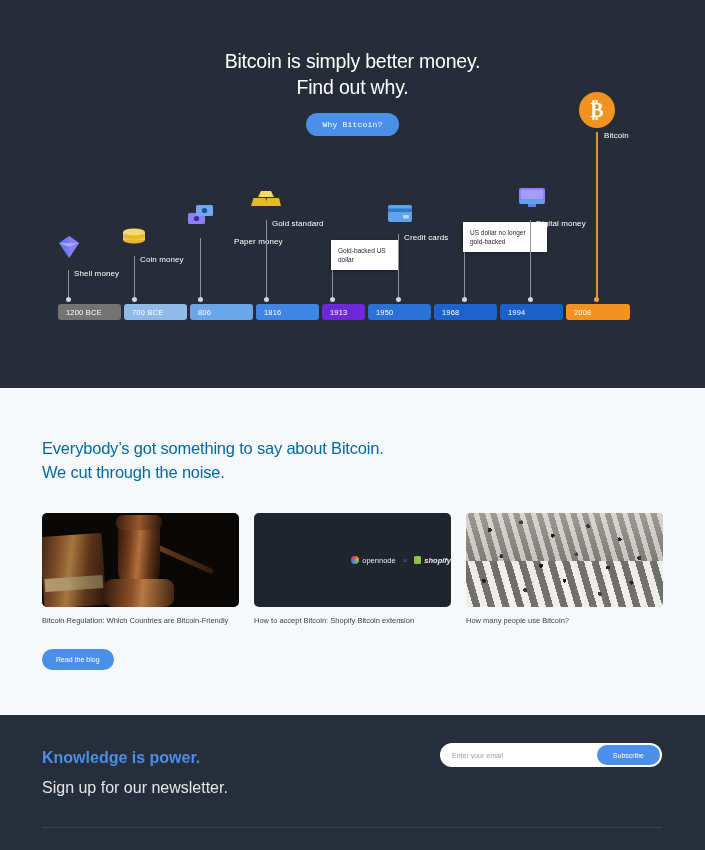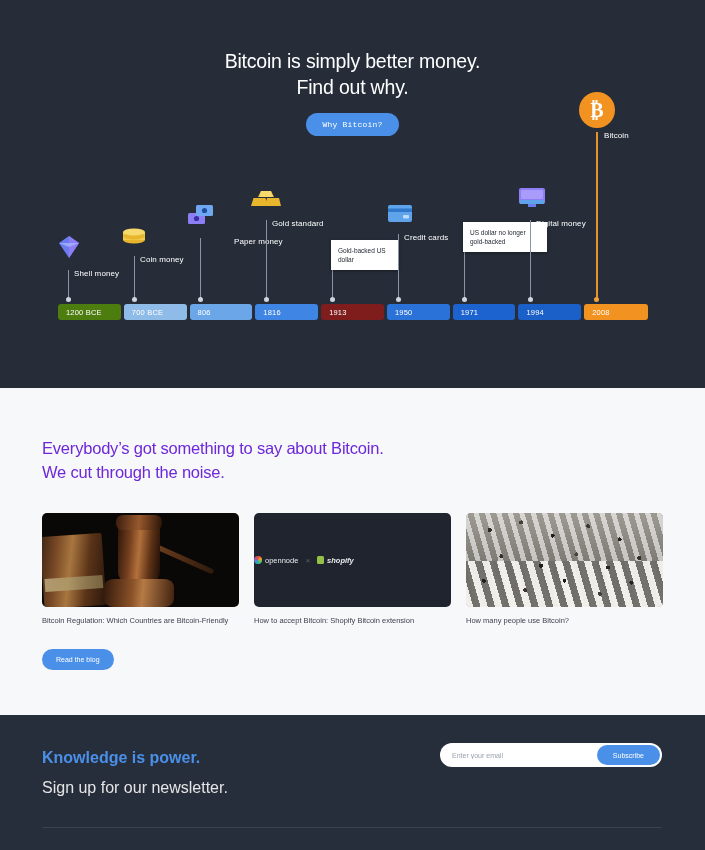--- a/index.html
+++ b/index.html
@@ -114,21 +114,21 @@
   }
 
   
   .blog {
     background: #f7f8fa;
     height: 327px;
     padding: 48px 42px 0;
     position: relative;
   }
   .blog h2 {
-    color: #6d28d9;
+    color: #0369a1;
     font-size: 16.5px;
     font-weight: 400;
     line-height: 24px;
     letter-spacing: -0.2px;
   }
   .cards {
     display: flex;
     gap: 15px;
     margin-top: 29px;
   }
@@ -175,21 +175,21 @@
   }
   .img-gavel .handle {
     position: absolute; left: 112px; top: 44px; width: 62px; height: 5px;
     background: linear-gradient(90deg,#6b3d1d,#2e1a0c);
     transform: rotate(24deg);
     border-radius: 3px;
   }
   
   .img-node {
     background: #20242e;
-    display:flex; align-items:center; justify-content:flex-start; gap:7px;
+    display:flex; align-items:center; justify-content:flex-end; gap:7px;
   }
   .logo-row { display:flex; align-items:center; gap:7px; }
   .logo-chip {
     display:flex; align-items:center; gap:3px;
     color:#e8eaee; font-size:7.5px;
   }
   .dot-rainbow {
     width:8px;height:8px;border-radius:50%;
     background: conic-gradient(#e84c3d,#f0a32c,#2ecc71,#3498db,#9b59b6,#e84c3d);
   }
@@ -392,27 +392,27 @@
       <div class="tl-col" style="left:538px;">
         <div class="tl-stem orange" style="height:168px;"></div>
         <div class="tl-dot orange"></div>
         <div class="tl-label" style="left:8px; bottom:164px;">Bitcoin</div>
         <div class="btc-circle" style="left:-17px; bottom:176px;">
           <span>₿</span>
         </div>
       </div>
 
       <div class="tl-bars">
-        <div class="tl-bar" style="width:63px;background:#4d7c0f;">1200 BCE</div>
+        <div class="tl-bar" style="width:63px;background:#737373;">1200 BCE</div>
         <div class="tl-bar" style="width:63px;background:#8fbbe8;">700 BCE</div>
         <div class="tl-bar" style="width:63px;background:#6aa6e8;">806</div>
         <div class="tl-bar" style="width:63px;background:#3f86e4;">1816</div>
-        <div class="tl-bar" style="width:63px;background:#7f1d1d;">1913</div>
+        <div class="tl-bar" style="width:43px;background:#6d28d9;">1913</div>
         <div class="tl-bar" style="width:63px;background:#2a72d8;">1950</div>
-        <div class="tl-bar" style="width:63px;background:#1d63cf;">1971</div>
+        <div class="tl-bar" style="width:63px;background:#1d63cf;">1968</div>
         <div class="tl-bar" style="width:63px;background:#1b5fc9;">1994</div>
         <div class="tl-bar" style="width:64px;background:#f29220;">2008</div>
       </div>
     </div>
   </section>
 
   <section class="blog">
     <h2>
       <span>Everybody’s got something to say about Bitcoin.</span><br>
       <span>We cut through the noise.</span>

